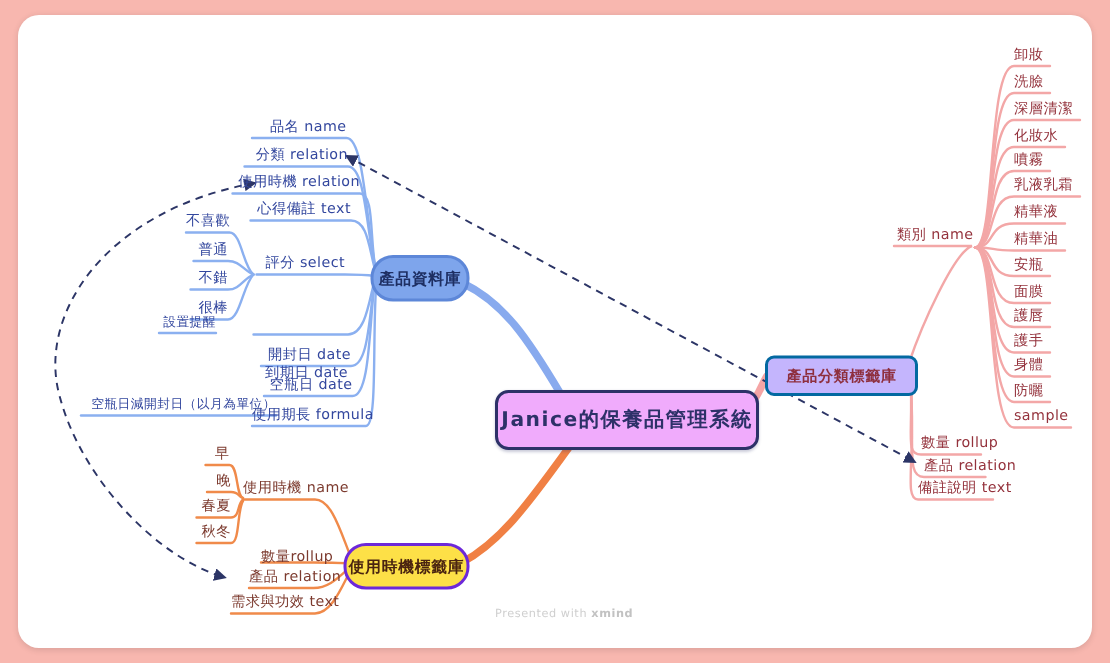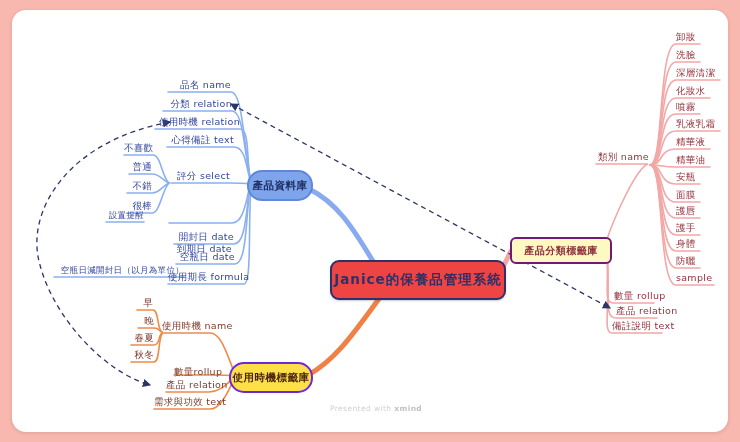--- a/index.html
+++ b/index.html
@@ -22,24 +22,24 @@
   .orange{color:#7c3a2e;}
   .pink{color:#94323c;}
   .r{text-align:right;}
   .c{text-align:right;}
   .node{
     position:absolute;display:flex;align-items:center;justify-content:center;
     font-weight:bold;font-size:10.5px;border-radius:15px;letter-spacing:.5px;
   }
   .node-blue{background:#7ea5ec;border:2px solid #5d87d8;color:#1e2f63;}
   .node-orange{background:#fde047;border:2px solid #6d28d9;color:#4a2410;}
-  .node-pink{background:#fef9c3;border:2px solid #701a75;color:#8e2f3e;border-radius:6px;align-items:center;}
+  .node-pink{background:#c4b5fd;border:2px solid #0369a1;color:#8e2f3e;border-radius:6px;align-items:center;}
   .central{
     position:absolute;display:flex;align-items:center;justify-content:center;
-    background:#ef4444;border:2.5px solid #2d3168;border-radius:9px;
+    background:#f0abfc;border:2.5px solid #2d3168;border-radius:9px;
     color:#2d3168;font-weight:bold;font-size:13.5px;letter-spacing:1px;
     box-shadow:0 1px 2px rgba(45,49,104,.25);
   }
   .footer{
     position:absolute;left:330px;top:404px;font-size:7.5px;color:#cfcfcf;letter-spacing:.4px;
   }
   .footer b{color:#c2c2c2;}
 </style>
 </head>
 <body>

